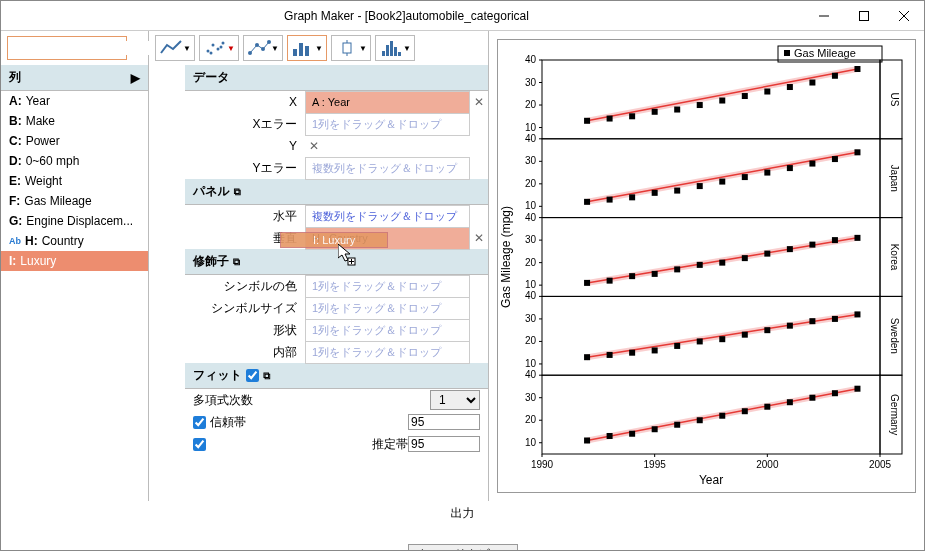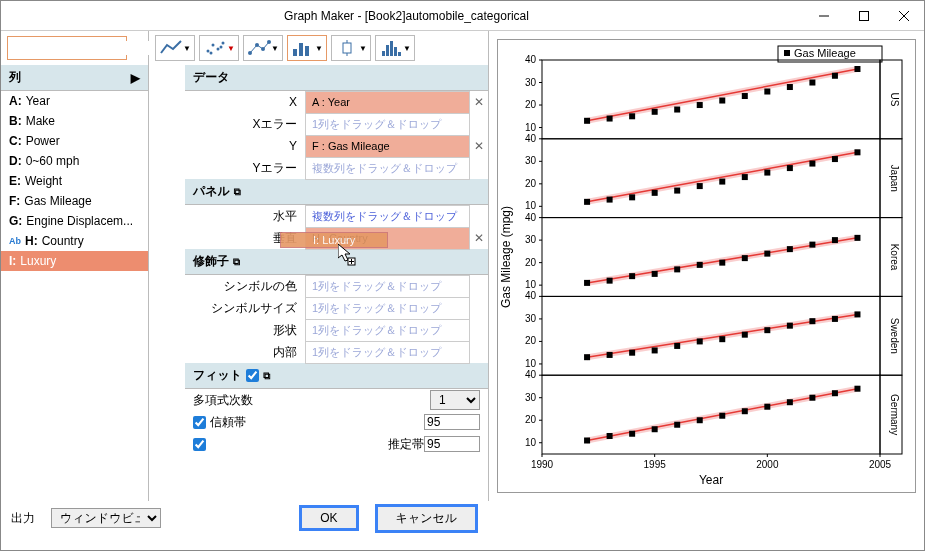--- a/index.html
+++ b/index.html
@@ -23,25 +23,25 @@
 .proplist { flex: 1; overflow-y: auto; margin-left: 36px; }
 .proprow { display: flex; align-items: center; height: 22px; }
 .proprow .lbl { width: 120px; text-align: right; padding-right: 8px; }
 .proprow .val { flex: 1; height: 23px; border: 1px solid #ccc; padding: 0 6px; display: flex; align-items: center; background: #fff; font-size: 11px; }
 .proprow .val.assigned { background: #f0ad99; }
 .proprow .val.ghost { color: #9ba7d8; }
 .proprow .clr { width: 18px; text-align: center; color: #666; cursor: pointer; }
 .dragghost { position: absolute; left: 280px; top: 232px; background: #e69966; color: #fff; padding: 1px 32px; font-size: 11px; border: 1px solid #c77; z-index: 10; opacity: 0.9; }
 .cursor { position: absolute; left: 338px; top: 244px; z-index: 11; }
 .plotarea { flex: 1; border: 1px solid #999; position: relative; background: #fff; }
-.footer { height: 34px; padding: 4px 10px; display: flex; align-items: center; gap: 16px; }
+.footer { height: 34px; padding: 4px 10px; display: flex; align-items: center; gap: 22px; flex-direction: column; }
 .selectctl { border: 1px solid #999; padding: 1px 4px; font-size: 12px; font-family: inherit; }
 .btn { padding: 3px 18px; border: 3px solid #3b82f6; background: #eee; font-size: 12px; font-family: inherit; }
 select.small { width: 50px; font-family: inherit; }
-input.small { width: 56px; border: 1px solid #999; font-family: inherit; font-size: 12px; padding: 0 2px; }
+input.small { width: 72px; border: 1px solid #999; font-family: inherit; font-size: 12px; padding: 0 2px; }
 svg { display: block; }
 .chk { accent-color: #1e7dd9; }
 </style>
 </head>
 <body>
 
 <div class="titlebar">
   <span class="title">Graph Maker - [Book2]automobile_categorical</span>
   <div class="winbtn">
       <svg width="10" height="10">
@@ -186,21 +186,20 @@
         <div class="val assigned">A : Year</div>
         <div class="clr">✕</div>
       </div>
       <div class="proprow">
         <div class="lbl">Xエラー</div>
         <div class="val ghost">1列をドラッグ＆ドロップ</div>
         <div class="clr"></div>
       </div>
       <div class="proprow">
         <div class="lbl">Y</div>
-        <div class="val assigned">F : Gas Mileage</div>
         <div class="clr">✕</div>
       </div>
       <div class="proprow">
         <div class="lbl">Yエラー</div>
         <div class="val ghost">複数列をドラッグ＆ドロップ</div>
         <div class="clr"></div>
       </div>
 
       <div class="section-hdr">
           <span>パネル</span> 

